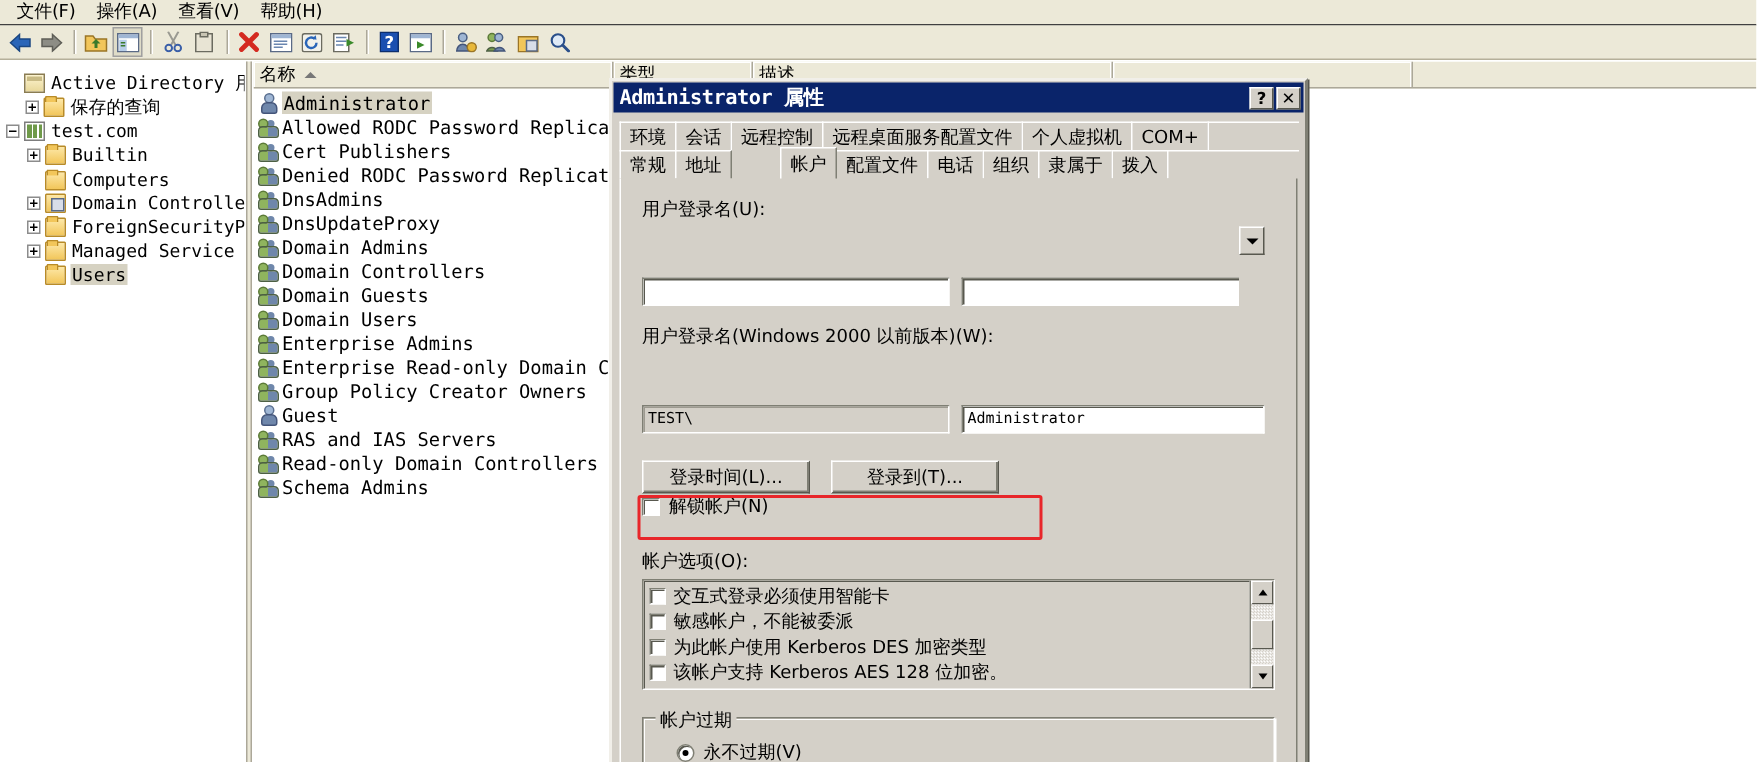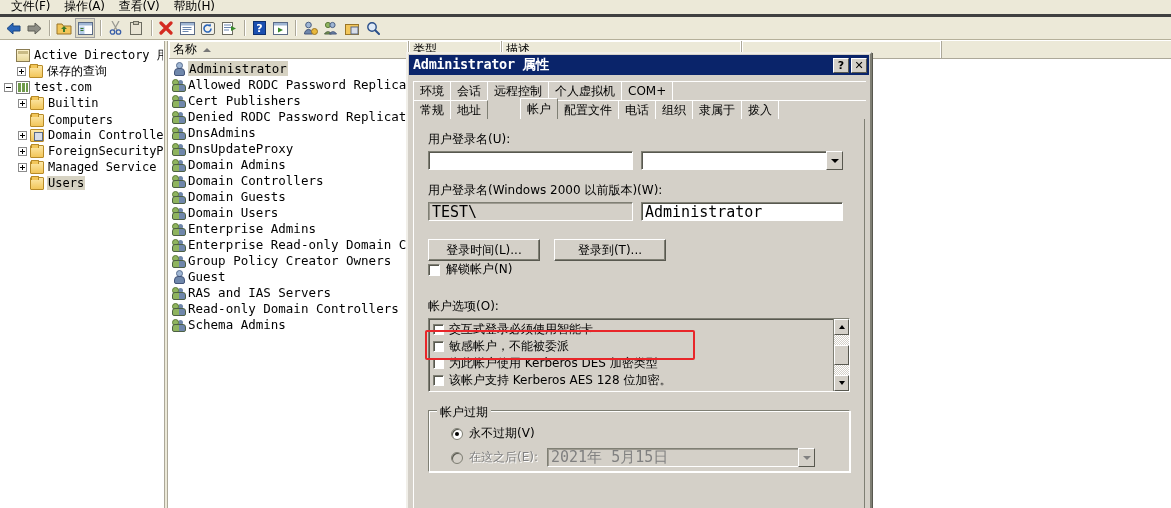--- a/index.html
+++ b/index.html
@@ -14,21 +14,21 @@
     position: relative;
     width: 1171px; height: 508px;
     background: #ffffff;
   }
 
   
   .menubar {
     position: absolute; left: 0; top: 0;
     width: 1171px; height: 17px;
     background: #ece9d8;
-    border-bottom: 3px solid #404040;
+    border-bottom: 1px solid #404040;
     display: flex; align-items: center;
     padding-left: 4px;
   }
   .menubar .mi {
     font-size: 12px; color: #000;
     padding: 1px 7px 2px 7px;
     white-space: nowrap;
     font-family: "DejaVu Sans", sans-serif;
     letter-spacing: -0.2px;
   }
@@ -298,26 +298,27 @@
     margin-bottom: 3px;
     white-space: nowrap;
   }
   .fld {
     height: 19px;
     background: #ffffff;
     border: 1px solid #7f7f74;
     border-right-color: #ffffff;
     border-bottom-color: #ffffff;
     box-shadow: inset 1px 1px 0 #58584f;
-    font-size: 15px;
+    font-size: 10px;
     font-family: "DejaVu Sans Mono", monospace;
     color: #000;
     display: flex; align-items: center;
     padding-left: 3px;
     overflow: hidden;
+    margin-top: 34px;
   }
   .fld.grey { background:#d4d0c8; box-shadow: inset 1px 1px 0 #9d9a90; }
   .combo { display: flex; height: 19px; }
   .combo .fld { flex: 1 1 auto; border-right: none; }
   .combo .arrow {
     width: 17px; height: 19px;
     background: #d4d0c8;
     border: 1px solid #ffffff;
     border-right-color: #58584f;
     border-bottom-color: #58584f;
@@ -711,20 +712,23 @@
     <div class="tabstrip">
       <div class="tabrow" id="tabrow1">
           <div class="tab">
             <span>环境</span>
           </div>
           <div class="tab">
             <span>会话</span>
           </div>
           <div class="tab">
             <span>远程控制</span>
+          </div>
+          <div class="tab">
+            <span>远程桌面服务配置文件</span>
           </div>
           <div class="tab">
             <span>个人虚拟机</span>
           </div>
           <div class="tab">
             <span>COM+</span>
           </div>
           <div class="tab endcap"></div>
         </div>
       <div class="tabrow" id="tabrow2">

